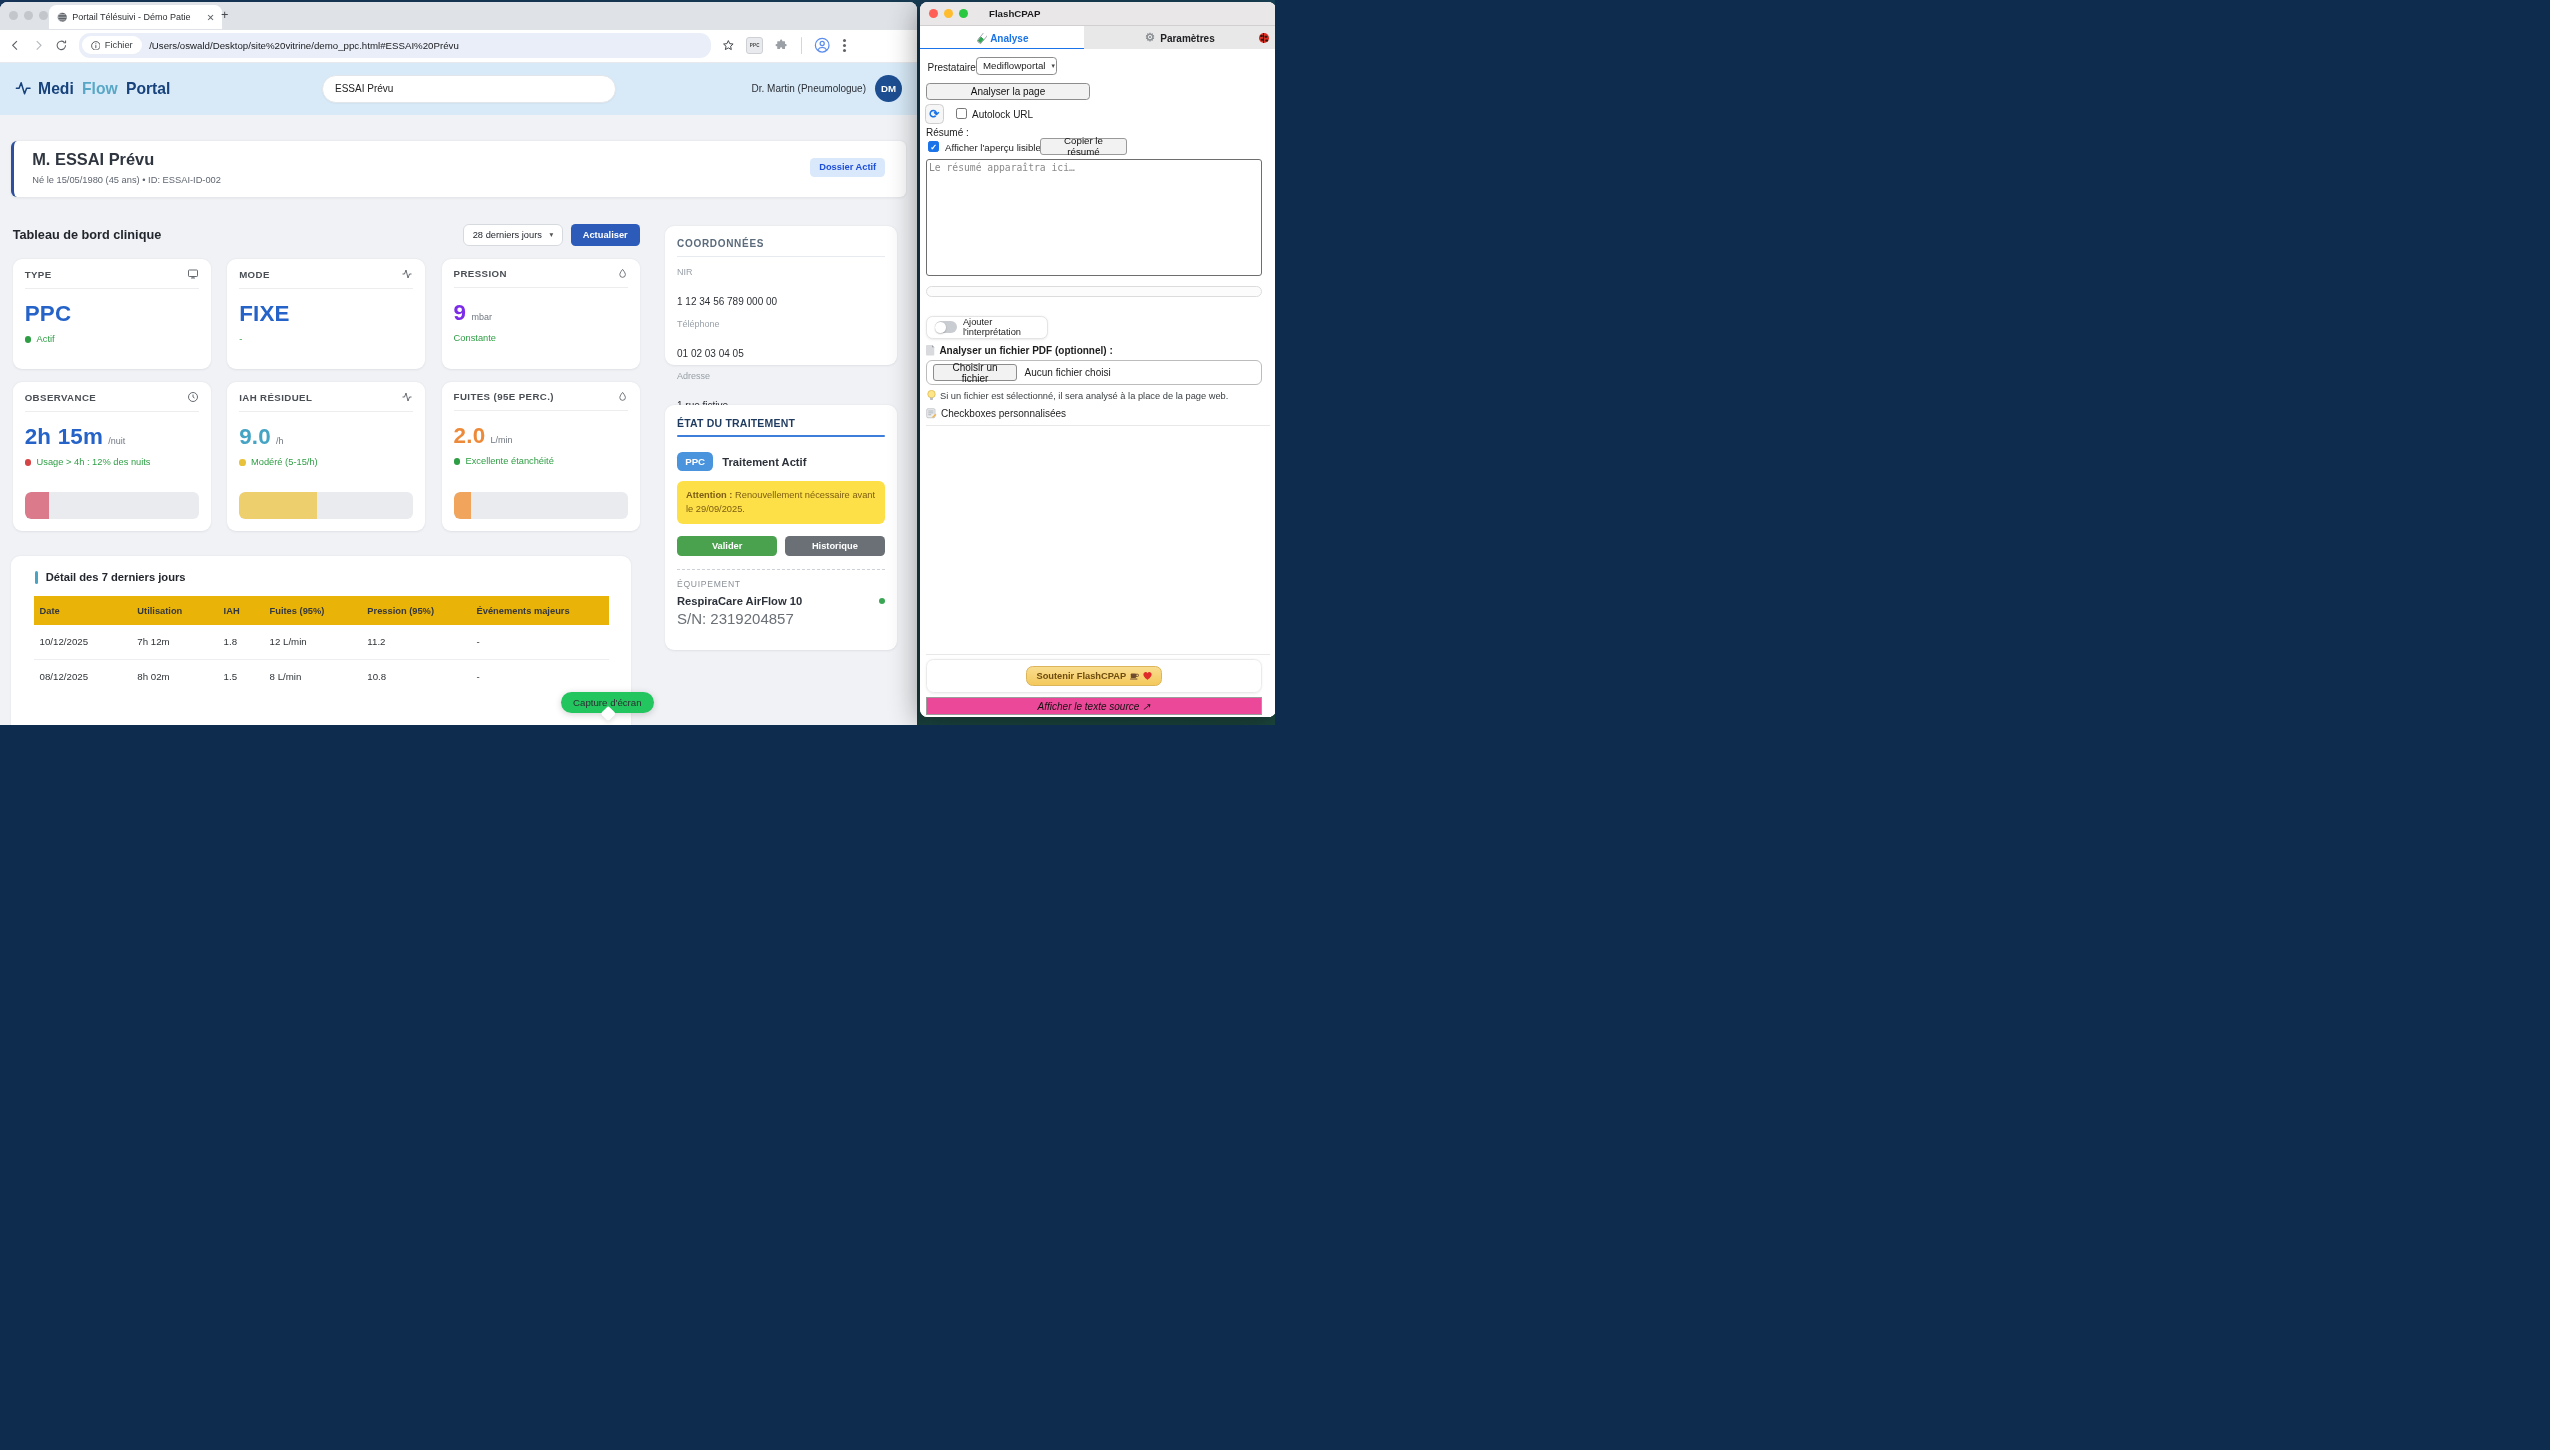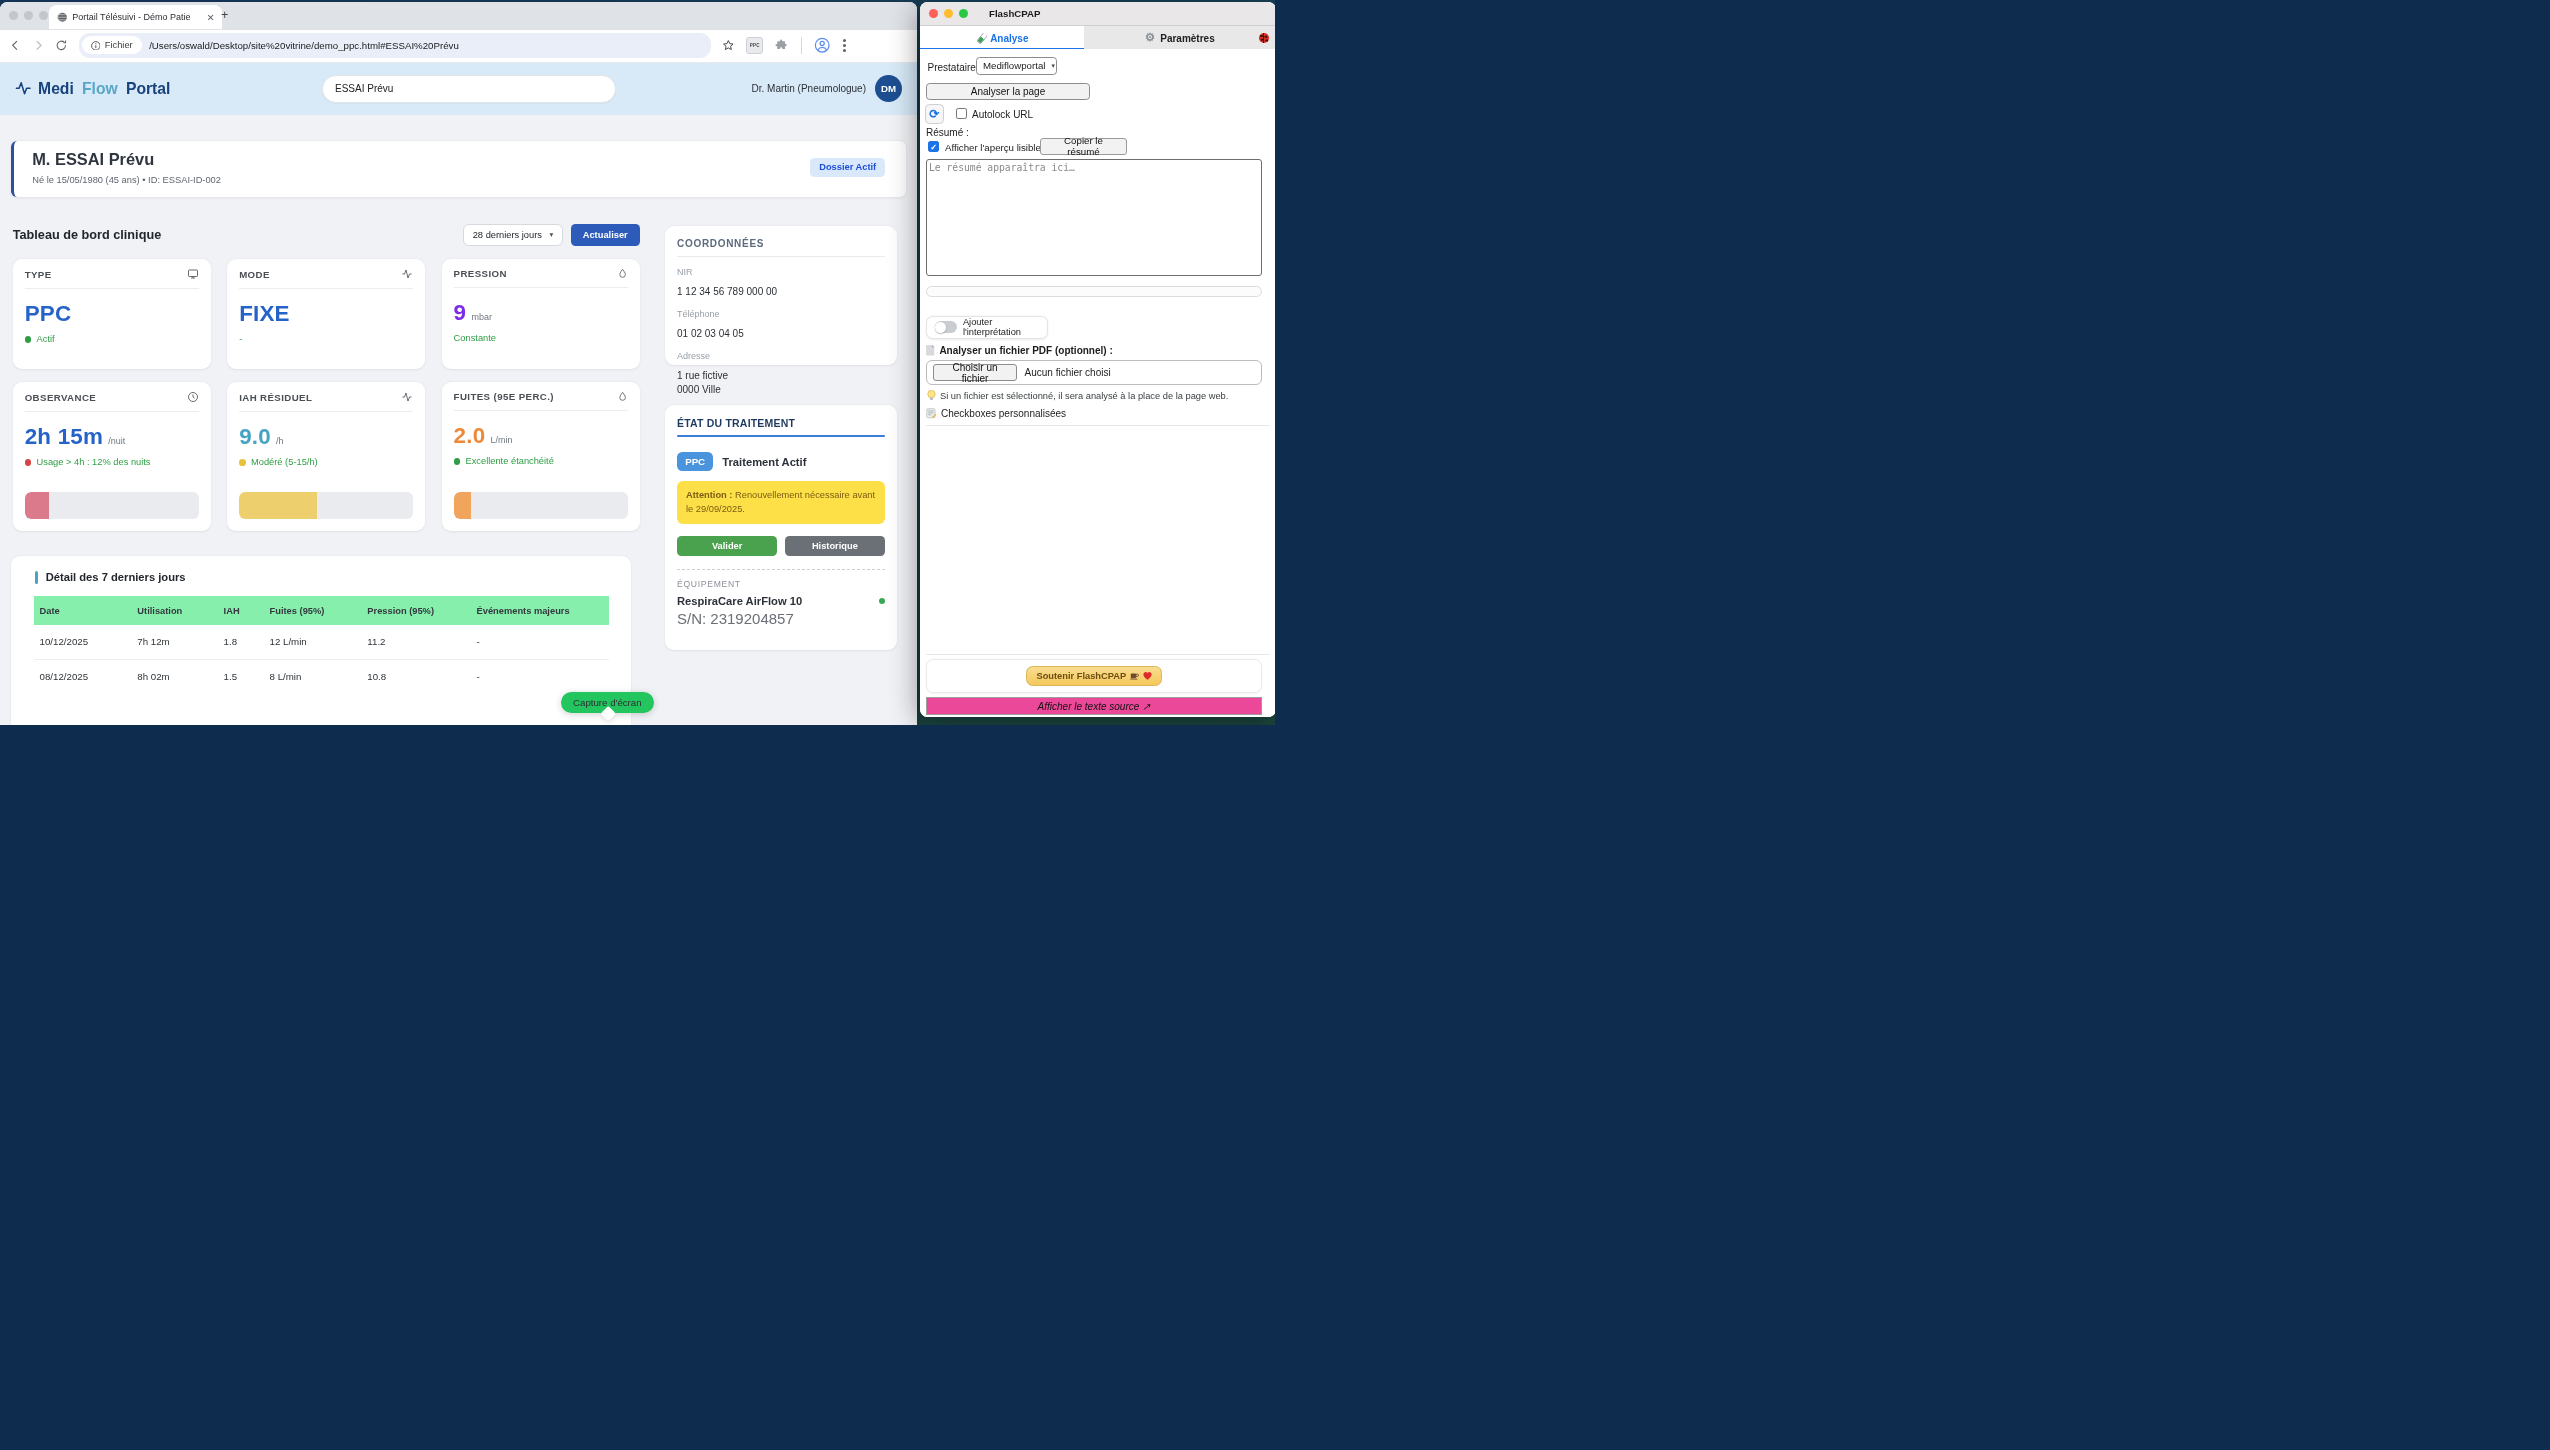--- a/index.html
+++ b/index.html
@@ -71,21 +71,21 @@
   .bar{position:absolute;left:12px;right:12px;bottom:12px;height:27px;border-radius:6px;background:#e9ebef;overflow:hidden;}
   .bar-fill{height:100%;border-radius:6px 0 0 6px;}
 
   
   .rcard{position:absolute;left:665px;width:232px;box-sizing:border-box;background:#fff;border-radius:9px;
     box-shadow:0 0.7px 2.2px rgba(20,30,60,.08);padding:12px;}
   .coord{top:111px;height:139px;}
   .coord-title{font-size:10px;font-weight:bold;color:#5b6b7c;letter-spacing:0.7px;}
   .coord-div{height:0.7px;background:#e7eaee;margin-top:7.5px;}
   .ilabel{font-size:9px;color:#98a0a8;margin-top:10.5px;}
-  .ivalue{font-size:10px;color:#2c3036;margin-top:8px;line-height:1.35;}
+  .ivalue{font-size:10px;color:#2c3036;margin-top:18px;line-height:1.35;}
   .etat{top:290px;height:245px;}
   .etat-title{font-size:10.5px;font-weight:bold;color:#1e3a5f;letter-spacing:0.2px;}
   .etat-under{height:2.2px;background:#3d7edb;margin-top:6.7px;border-radius:1.5px;}
   .chiprow{margin-top:15px;display:flex;align-items:center;gap:9px;}
   .ppcchip{background:#4a93dd;color:#fff;font-size:9.7px;font-weight:bold;padding:3.7px 8.2px;border-radius:5.2px;}
   .chiptext{font-size:11.2px;font-weight:bold;color:#2c313a;}
   .warn{margin-top:10.5px;background:#fde047;border-radius:6px;padding:7.5px 9px;font-size:9.3px;color:#7c5d13;line-height:1.5;}
   .btnrow{margin-top:12px;display:flex;gap:7.5px;}
   .btnrow button{flex:1;height:19.4px;border:none;border-radius:4.5px;color:#fff;font-size:9.3px;font-weight:bold;font-family:"Liberation Sans",sans-serif;}
   .bvalider{background:#4aa14e;} .bhist{background:#6a7076;}
@@ -96,21 +96,21 @@
   .eqdot{width:6px;height:6px;border-radius:50%;background:#3aa653;}
   .eqsn{margin-top:3px;font-size:15px;color:#6a7076;}
 
   
   .tablecard{position:absolute;left:11.2px;top:441px;width:620px;height:254px;background:#fff;border-radius:9px;
     box-shadow:0 0.7px 2.2px rgba(20,30,60,.08);}
   .ttitle{display:flex;align-items:center;gap:7.5px;margin:15px 0 0 24px;}
   .taccent{width:3px;height:13.4px;background:#4aa3c0;border-radius:1.5px;}
   .ttext{font-size:11.2px;font-weight:bold;color:#23272d;}
   table.dtable{width:calc(100% - 45px);margin:12px 22.4px 0;border-collapse:collapse;}
-  .dtable th{background:#86efac;text-align:left;font-size:9.3px;color:#33383f;padding:9.7px 6px;}
+  .dtable th{background:#eab308;text-align:left;font-size:9.3px;color:#33383f;padding:9.7px 6px;}
   .dtable td{font-size:9.7px;color:#2f3438;padding:11.2px 6px;border-top:0.7px solid #eceef1;}
   .dtable tr:first-child td{border-top:none;}
 
   
   .tooltip{position:absolute;left:561px;top:577px;background:#22c55e;border-radius:11.2px;padding:5.2px 12px;
     font-size:9.7px;color:#2d2f33;box-shadow:0 1.5px 7.5px rgba(0,0,0,.18);text-align:right;}
   .tooltip:after{content:"";position:absolute;left:42px;bottom:-5.2px;width:10.5px;height:10.5px;background:#fff;
     border-radius:2.2px;transform:rotate(45deg);box-shadow:2.2px 2.2px 4.5px rgba(0,0,0,.08);}
 
   

